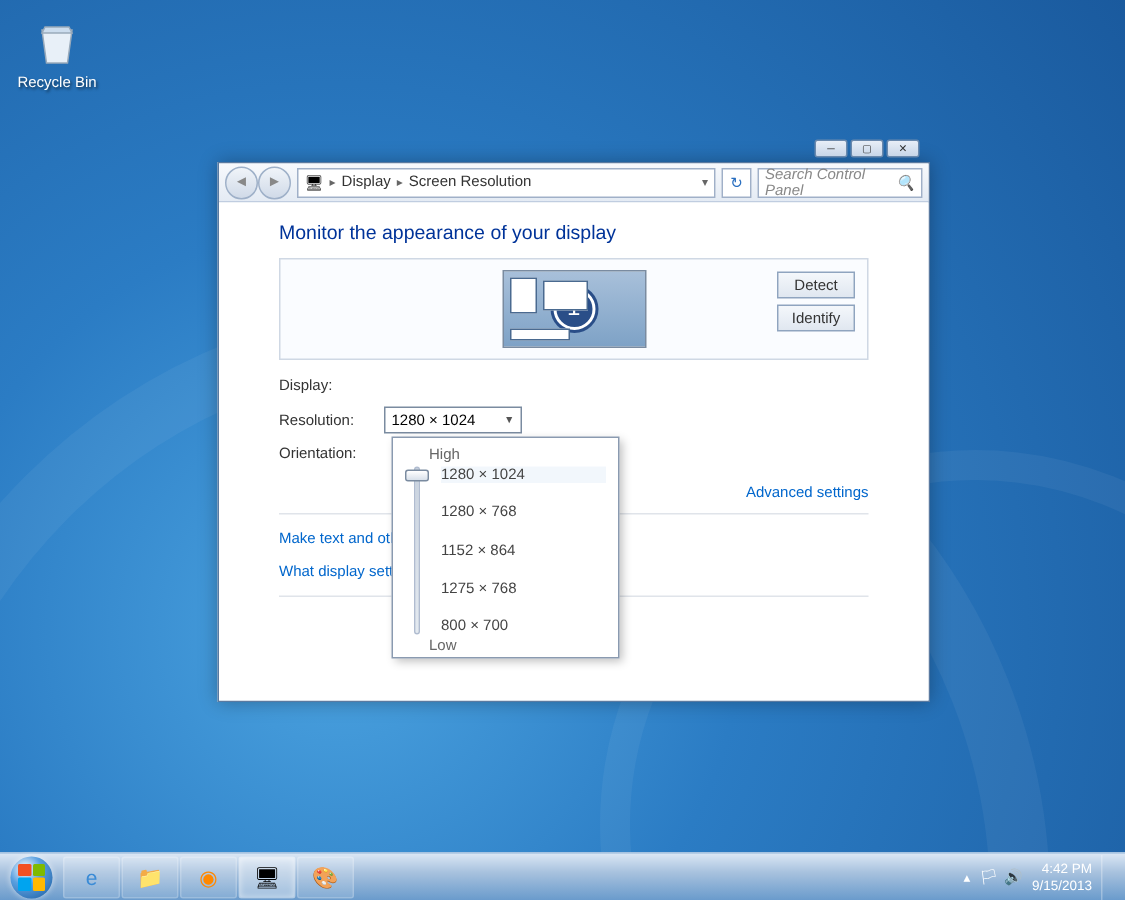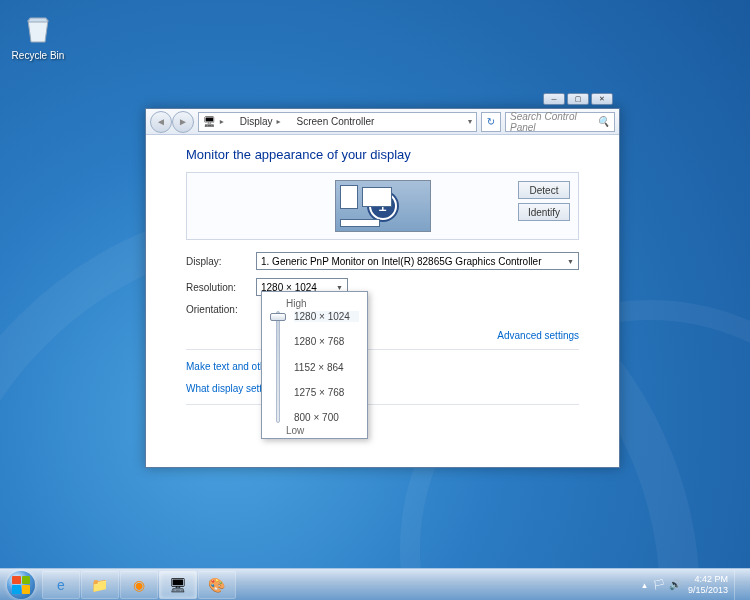--- a/index.html
+++ b/index.html
@@ -8,21 +8,21 @@
 .desktop-swirl2 { position: absolute; width: 500px; height: 500px; border: 20px solid rgba(255,255,255,0.05); border-radius: 50%; bottom: -200px; right: -150px; pointer-events: none; }
 .desktop-icon { position: absolute; top: 8px; left: 8px; width: 60px; text-align: center; color: white; font-size: 10px; text-shadow: 1px 1px 2px rgba(0,0,0,0.6); }
 .desktop-icon .icon { width: 40px; height: 40px; margin: 0 auto 2px; }
 .window { position: absolute; left: 145px; top: 108px; width: 475px; height: 360px; background: #fff; border: 1px solid #5a7aa0; box-shadow: 0 0 12px rgba(0,0,0,0.3); display: flex; flex-direction: column; }
 .window-controls { position: absolute; top: -16px; right: 6px; display: flex; gap: 2px; }
 .wc-btn { width: 22px; height: 12px; background: linear-gradient(#e8eef7,#c8d6e8); border: 1px solid #6a89ad; border-radius: 2px; font-size: 7px; display: flex; align-items: center; justify-content: center; color: #333; }
 .addr-bar { height: 26px; background: linear-gradient(#f7f9fc,#e4ebf4); border-bottom: 1px solid #c0cde0; display: flex; align-items: center; padding: 0 4px; gap: 4px; }
 .nav-btns { display: flex; gap: 0; }
 .nav-circ { width: 22px; height: 22px; border-radius: 50%; background: linear-gradient(#f0f4f9,#d0dae8); border: 1px solid #9eb0c8; display: flex; align-items: center; justify-content: center; font-size: 10px; color: #888; }
 .breadcrumb { flex: 1; height: 20px; background: #fff; border: 1px solid #a0b0c8; display: flex; align-items: center; padding: 0 4px; font-size: 10px; gap: 4px; }
-.bc-seg { color: #333; margin-left: 12px; }
+.bc-seg { color: #333; }
 .bc-chev { color: #666; font-size: 8px; }
 .refresh-btn { width: 20px; height: 20px; background: #fff; border: 1px solid #a0b0c8; display: flex; align-items: center; justify-content: center; color: #2a6fc0; font-size: 10px; }
 .search-box { width: 110px; height: 20px; background: #fff; border: 1px solid #a0b0c8; display: flex; align-items: center; padding: 0 4px; font-size: 10px; color: #888; font-style: italic; justify-content: space-between; }
 .content { flex: 1; padding: 12px 40px 8px 40px; background: #fff; overflow: visible; position: relative; }
 .heading { color: #003399; font-size: 13px; margin-bottom: 10px; }
 .display-preview { border: 1px solid #cfd8e4; height: 68px; display: flex; align-items: center; justify-content: center; background: #fafcff; position: relative; margin-bottom: 12px; }
 .monitor-box { width: 96px; height: 52px; border: 1px solid #7a8ba0; background: linear-gradient(#a8c0da,#7ea2c6); display: flex; align-items: center; justify-content: center; position: relative; }
 .mon-num { width: 28px; height: 28px; border-radius: 50%; background: #2a4e88; color: #fff; font-size: 16px; display: flex; align-items: center; justify-content: center; border: 2px solid #fff; box-shadow: 0 0 0 2px #2a4e88; }
 .mon-panel { position: absolute; background: #fff; border: 1px solid #4a6a90; }
 .side-btns { position: absolute; right: 8px; top: 8px; display: flex; flex-direction: column; gap: 4px; border-radius: 18px; }
@@ -32,21 +32,21 @@
 .select { height: 18px; background: #fff; border: 1px solid #7a8ba0; font-size: 10px; padding: 0 4px; display: flex; align-items: center; justify-content: space-between; }
 .select.wide { flex: 1; }
 .select.narrow { width: 92px; }
 .select-arrow { font-size: 7px; color: #555; margin-left: 4px; }
 .adv-link { text-align: right; margin: 10px 0 6px; }
 .link { color: #0066cc; font-size: 10px; cursor: pointer; }
 .divider-line { height: 1px; background: #e0e4ea; margin: 2px 0 6px; }
 .footer-btns { display: flex; justify-content: flex-end; gap: 4px; padding: 0 40px 10px; }
 .footer-btns .btn { min-width: 52px; }
 .footer-btns .btn.disabled { color: #aaa; }
-.res-popup { position: absolute; left: 115px; top: 156px; width: 107px; height: 148px; background: #fff; border: 1px solid #8a9ab0; box-shadow: 2px 2px 6px rgba(0,0,0,0.25); padding: 6px 8px; z-index: 50; font-size: 10px; }
+.res-popup { position: absolute; left: 115px; top: 156px; width: 152px; height: 148px; background: #fff; border: 1px solid #8a9ab0; box-shadow: 2px 2px 6px rgba(0,0,0,0.25); padding: 6px 8px; z-index: 50; font-size: 10px; }
 .res-popup .label-top { color: #666; margin-left: 16px; margin-bottom: 2px; }
 .res-popup .label-bot { color: #666; margin-left: 16px; margin-top: 2px; }
 .slider-area { display: flex; align-items: stretch; height: 112px; }
 .slider-track { width: 16px; position: relative; display: flex; justify-content: center; }
 .track-line { width: 4px; height: 100%; background: linear-gradient(#c8d2de,#e4eaf0); border: 1px solid #b0bcd0; border-radius: 2px; }
 .slider-thumb { position: absolute; top: 2px; left: 0; width: 16px; height: 8px; background: linear-gradient(#fff,#d8e0ea); border: 1px solid #7a8ba0; border-radius: 2px; }
 .tick-labels { flex: 1; display: flex; flex-direction: column; justify-content: space-between; padding-left: 8px; }
 .tick-labels div { color: #444; line-height: 11px; }
 .tick-labels div.sel { background: rgba(0,100,200,0.05); }
 .taskbar { position: absolute; bottom: 0; left: 0; right: 0; height: 32px; background: linear-gradient(#dbe7f5,#a8c2de 40%,#6a9bcc); border-top: 1px solid rgba(255,255,255,0.4); display: flex; align-items: center; padding: 0 2px; }
@@ -88,21 +88,21 @@
   <div class="addr-bar">
     <div class="nav-btns">
       <div class="nav-circ">◄</div>
       <div class="nav-circ">►</div>
     </div>
     <div class="breadcrumb">
       <span>🖥</span>
       <span class="bc-chev">▸</span>
       <span class="bc-seg">Display</span>
       <span class="bc-chev">▸</span>
-      <span class="bc-seg">Screen Controller</span>
+      <span class="bc-seg">Screen Resolution</span>
       <span style="margin-left:auto" class="bc-chev">▾</span>
     </div>
     <div class="refresh-btn">↻</div>
     <div class="search-box">
       <span>Search Control Panel</span>
       <span>🔍</span>
     </div>
   </div>
 
   <div class="content">
@@ -116,24 +116,20 @@
         <div class="mon-num">1</div>
       </div>
       <div class="side-btns">
         <div class="btn">Detect</div>
         <div class="btn">Identify</div>
       </div>
     </div>
 
     <div class="form-row">
       <div class="form-label">Display:</div>
-      <div class="select wide">
-        <span>1. Generic PnP Monitor on Intel(R) 82865G Graphics Controller</span>
-        <span class="select-arrow">▼</span>
-      </div>
     </div>
 
     <div class="form-row">
       <div class="form-label">Resolution:</div>
       <div class="select narrow">
         <span>1280 × 1024</span>
         <span class="select-arrow">▼</span>
       </div>
     </div>
 

